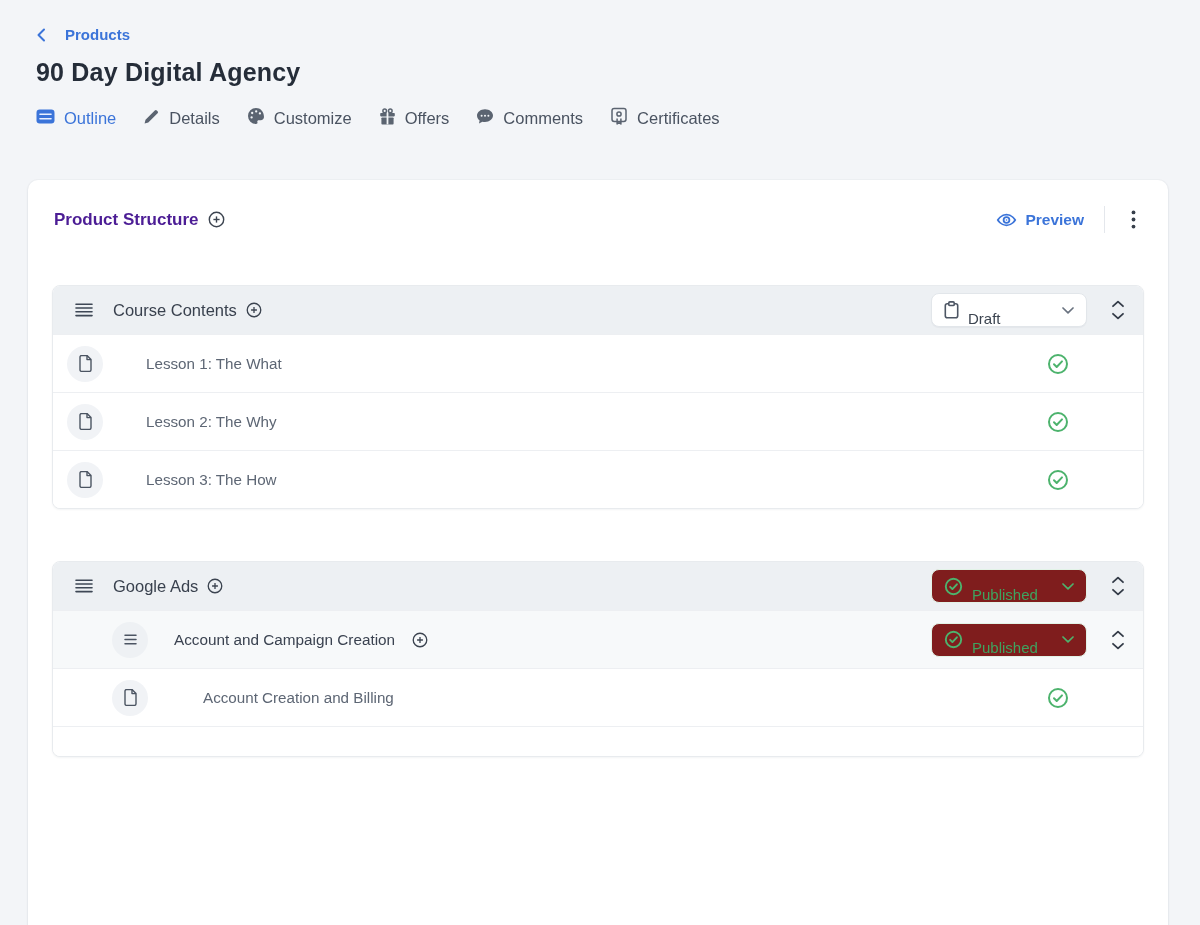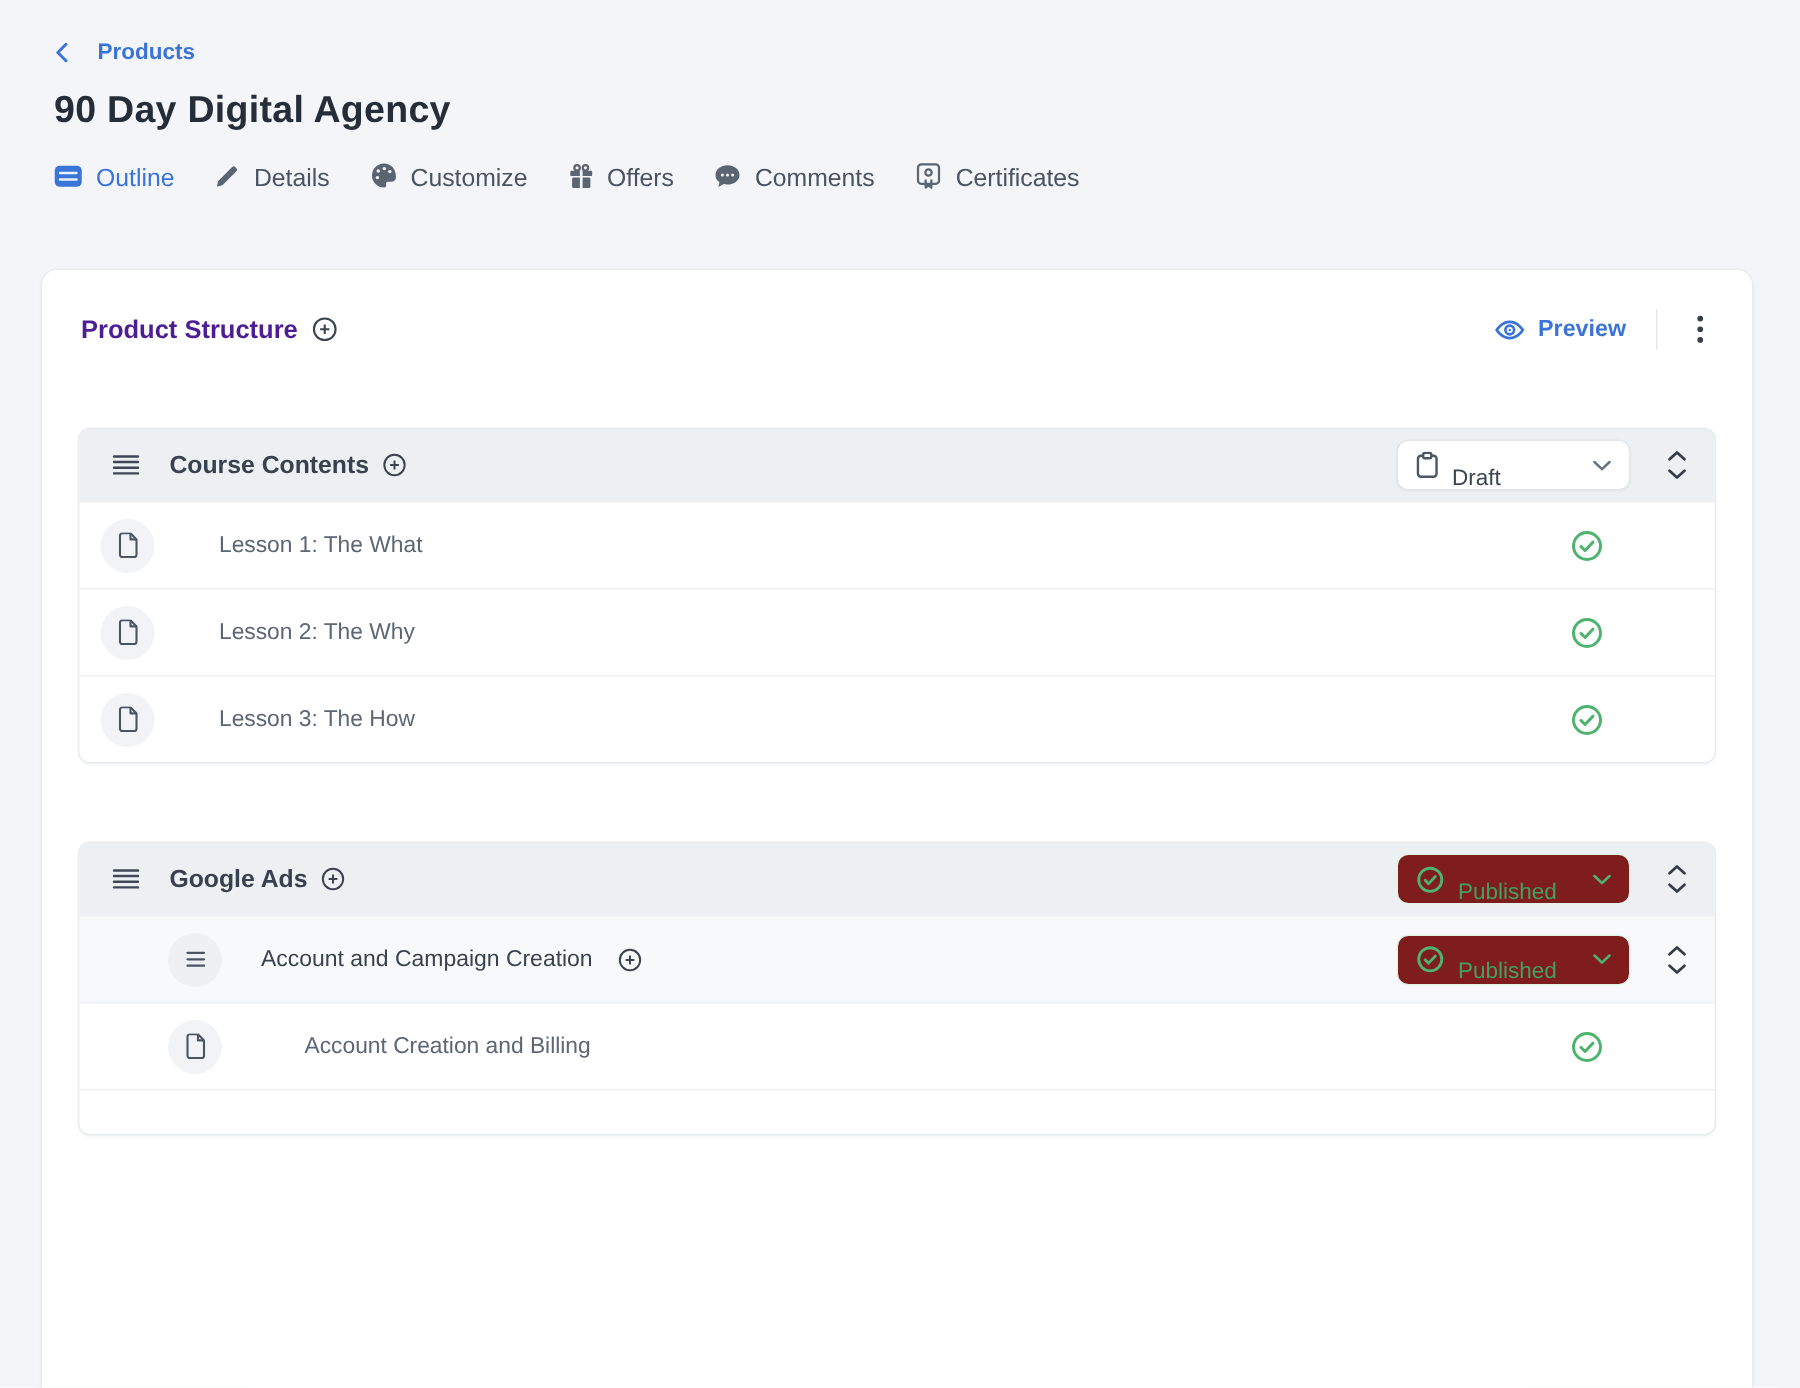--- a/index.html
+++ b/index.html
@@ -41,21 +41,21 @@
   .kebab-btn { padding:2px 6px; cursor:pointer; display:flex; }
 
   
   .sections { margin:52px 24px 0; display:flex; flex-direction:column; gap:52px; }
   .section { border:1px solid #e8ebee; border-radius:8px; background:#fff;
     box-shadow:0 1px 2px rgba(20,30,55,.05); overflow:hidden; }
   .section-header { height:48px; display:flex; align-items:center;
     background:#edf0f3; padding:0 16px 0 20px; }
   .drag-btn { display:flex; align-items:center; cursor:grab; padding:4px 2px; }
   .section-title-wrap { display:flex; align-items:center; gap:9px; margin-left:18px; }
-  .section-title { font-size:16.5px; font-weight:700; color:#39414e; }
+  .section-title { font-size:16.5px; font-weight:400; color:#39414e; }
   .header-right { margin-left:auto; display:flex; align-items:center; }
 
   .status-select { width:156px; height:34px; border-radius:8px; display:flex;
     align-items:center; padding:0 12px; cursor:pointer; font-size:15px; }
   .status-select.draft { background:#fff; border:1px solid #e2e6ea; color:#3c4450;
     box-shadow:0 1px 1px rgba(20,30,55,.04); }
   .status-select.published { background:#7f1d1d; border:1px solid #e2f3e7; color:#3fa35f; font-weight:500; }
   .status-select .label { margin-left:9px;margin-top:16px; }
   .status-select .chev { margin-left:auto; display:flex; }
   .collapse-btn { margin-left:22px; padding:2px; cursor:pointer; display:flex; }

